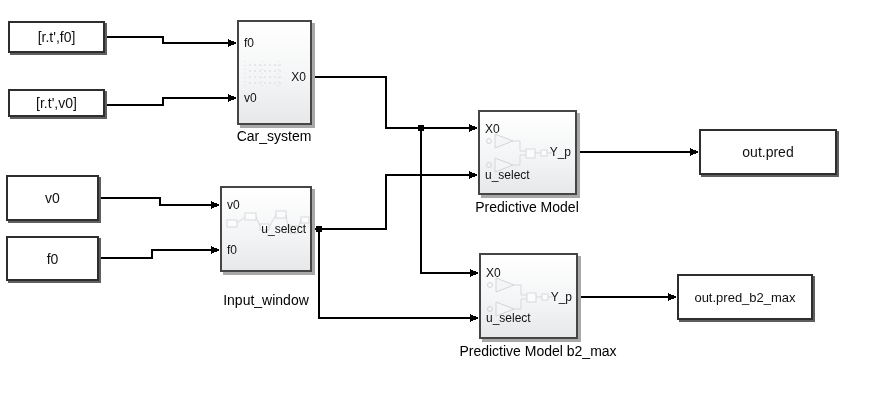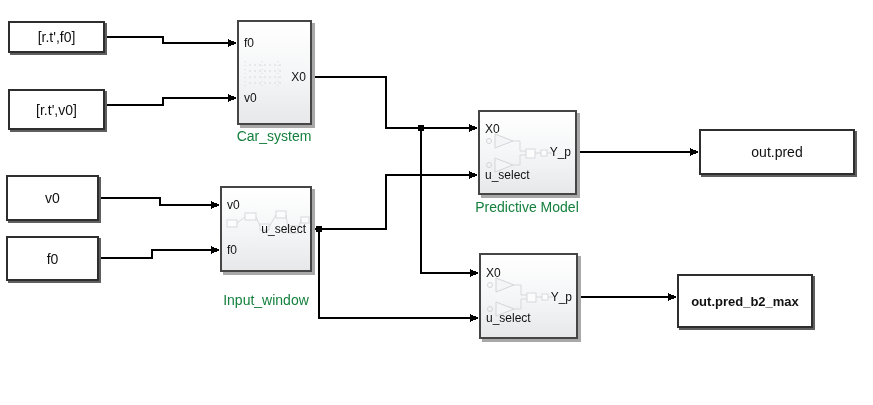--- a/index.html
+++ b/index.html
@@ -21,21 +21,21 @@
   }
   .sub{
     border:2px solid #454545;
     background:linear-gradient(180deg,#ffffff 0%,#f4f5f6 55%,#e6e8ea 100%);
     box-shadow:3px 3px 0 #a8a8a8;
   }
   .port{position:absolute;font-size:12px;line-height:14px;z-index:3;white-space:nowrap;}
   .port.in{left:5px;}
   .port.out{right:4px;}
   .caption{
-    position:absolute;z-index:2;text-align:center;font-size:14px;color:#15803d;white-space:nowrap;
+    position:absolute;z-index:2;text-align:center;font-size:14px;color:#000000;white-space:nowrap;
   }
   .sink13{font-size:13px;}
   .thumb{position:absolute;z-index:0;}
   .thumb path,.thumb polyline{fill:none;stroke:#d6d9dd;stroke-width:1;}
   .thumb rect{fill:#fcfcfc;stroke:#d6d9dd;stroke-width:1;}
   .thumb polygon{fill:#f4f5f6;stroke:#d2d5d9;stroke-width:1;}
   .thumb circle{fill:none;stroke:#d2d5d9;stroke-width:1;}
 </style>
 </head>
 <body>
@@ -73,21 +73,21 @@
     <polyline points="577,152 693,152"></polyline>
     <polygon points="699,152 690,148 690,156"></polygon>
 
     <polyline points="578,297 671,297"></polyline>
     <polygon points="677,297 668,293 668,301"></polygon>
   </svg>
 
   <div class="blk io" style="left:8px;top:21px;width:97px;height:32px;">
     <span>[r.t',f0]</span>
   </div>
-  <div class="blk io" style="left:8px;top:89px;width:97px;height:41px;">
+  <div class="blk io" style="left:8px;top:89px;width:97px;height:28px;">
     <span>[r.t',v0]</span>
   </div>
   <div class="blk io" style="left:6px;top:175px;width:93px;height:46px;">
     <span>v0</span>
   </div>
   <div class="blk io" style="left:6px;top:236px;width:93px;height:45px;">
     <span>f0</span>
   </div>
 
   <div class="blk sub" style="left:237px;top:20px;width:75px;height:105px;">
@@ -155,21 +155,22 @@
       <polyline points="29,37 36,37 36,27 42,27"></polyline>
       <rect x="42" y="21" width="9" height="9"></rect>
       <polyline points="51,25 57,25"></polyline>
       <rect x="57" y="22" width="6" height="6"></rect>
       <polyline points="63,25 68,25"></polyline>
     </svg>
     <span class="port in" style="top:11px;">X0</span>
     <span class="port in" style="top:56px;">u_select</span>
     <span class="port out" style="top:35px;">Y_p</span>
   </div>
+  <div class="caption" style="left:428px;top:343px;width:220px;">Predictive Model b2_max</div>
 
-  <div class="blk io" style="left:699px;top:129px;width:156px;height:46px;text-align:center;">
+  <div class="blk io" style="left:699px;top:129px;width:138px;height:46px;text-align:center;">
     <span>out.pred</span>
   </div>
-  <div class="blk io sink13" style="left:677px;top:274px;width:136px;height:54px;font-weight:bold;">
+  <div class="blk io sink13" style="left:677px;top:274px;width:136px;height:46px;">
     <span>out.pred_b2_max</span>
   </div>
 
 </div>
 
 </body></html>

